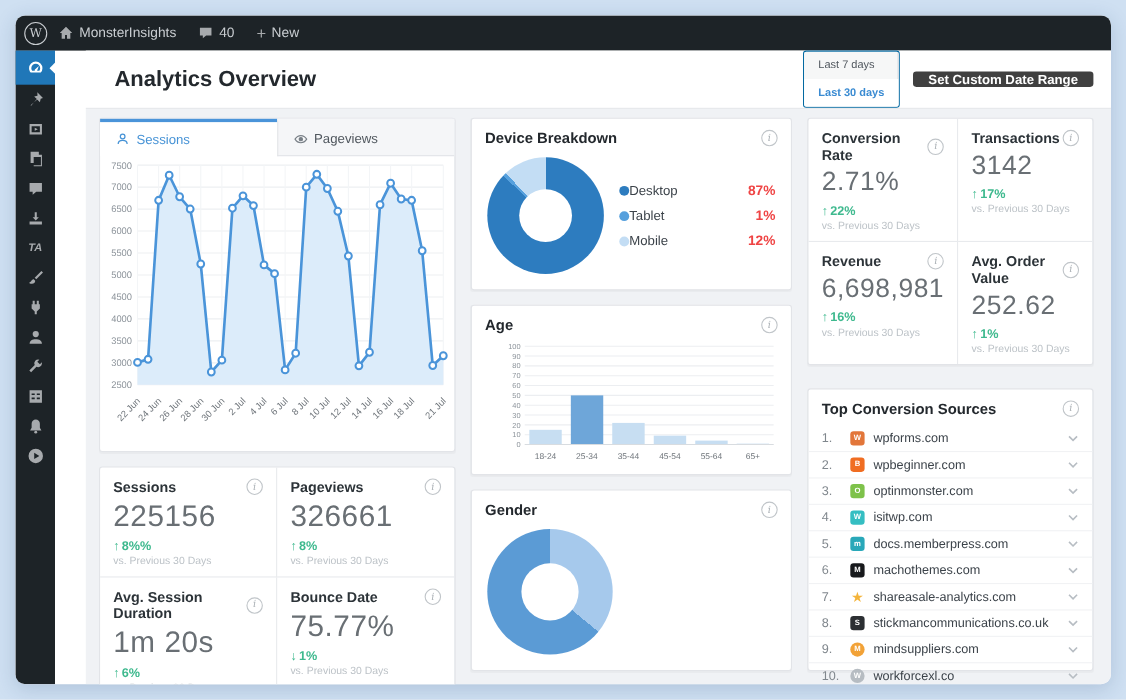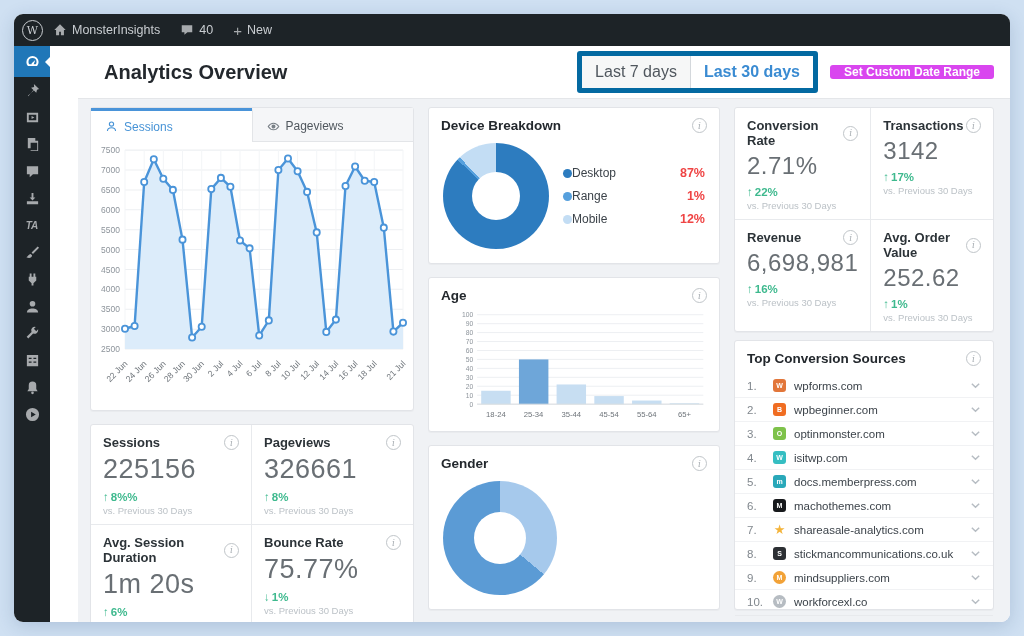--- a/index.html
+++ b/index.html
@@ -17,31 +17,31 @@
   .sb-item{width:36px;height:27px;display:flex;align-items:center;justify-content:center;cursor:pointer;position:relative;}
   .sb-item svg{width:15px;height:15px;fill:#a7aaad;}
   .sb-item.active{background:#2077b8;height:31px;}
   .sb-item.active svg{fill:#fff;}
   .sb-item.active::after{content:"";position:absolute;right:-1px;top:50%;margin-top:-6px;border:6px solid transparent;border-right-color:#fff;}
   .sb-ta{color:#a7aaad;font-weight:bold;font-style:italic;font-size:10px;}
   .main{flex:1;display:flex;flex-direction:column;min-width:0;margin-left:28px;}
   
   .page-header{height:52px;background:#fff;display:flex;align-items:center;padding:0 16px 0 26px;border-bottom:1px solid #e4e6e9;flex-shrink:0;}
   .page-title{font-size:20px;font-weight:700;color:#23282d;flex:1;}
-  .range-group{display:flex;border:5px solid #0369a1;border-radius:3px;overflow:hidden;font-size:16px;}
+  .range-group{display:flex;border:1px solid #0369a1;border-radius:3px;overflow:hidden;font-size:10px;flex-direction:column;}
   .range-btn{padding:7px 13px;background:#f6f7f7;color:#50575e;cursor:pointer;border-right:1px solid #d4d8dc;}
   .range-btn:last-child{border-right:none;}
   .range-btn.active{background:#fff;color:#3a8bd2;font-weight:700;}
-  .custom-btn{margin-left:12px;background:#d946ef;color:#fff;font-size:12px;font-weight:700;padding:0 14px;border-radius:3px;cursor:pointer;}
+  .custom-btn{margin-left:12px;background:#404040;color:#fff;font-size:12px;font-weight:700;padding:0 14px;border-radius:3px;cursor:pointer;}
   
   .content{flex:1;background:#f0f2f5;padding:8px 16px 12px 12px;display:flex;gap:14px;min-height:0;}
   .col{display:flex;flex-direction:column;gap:13px;min-width:0;}
   .col1{width:324px;flex-shrink:0;}
   .col2{width:292px;flex-shrink:0;}
-  .col3{flex:1;gap:8px;}
+  .col3{flex:1;gap:21px;}
   .panel{background:#fff;border:1px solid #e2e4e8;border-radius:3px;box-shadow:0 1px 1px rgba(0,0,0,.03);}
   .panel-head{display:flex;align-items:center;padding:10px 12px 6px 12px;}
   .panel-title{font-size:13.5px;font-weight:700;color:#23282d;flex:1;}
   .info{width:13px;height:13px;border:1px solid #c0c5c9;border-radius:50%;color:#aab0b5;font-family:"DejaVu Serif",serif;font-style:italic;font-size:9px;display:flex;align-items:center;justify-content:center;cursor:pointer;flex-shrink:0;}
   .info::before{content:"i";}
   
   .chart-panel{height:302px;display:flex;flex-direction:column;}
   .tabs{display:flex;height:34px;flex-shrink:0;}
   .tab{flex:1;display:flex;align-items:center;gap:6px;padding-left:14px;font-size:12px;cursor:pointer;}
   .tab.active{border-top:3px solid #4a94d9;background:#fff;color:#4793d6;}
@@ -331,21 +331,21 @@
                 </div>
               <div class="stat-value">1m 20s</div>
               <div class="stat-delta">
                   <span>↑</span>
                   <span>6%</span>
                 </div>
               <div class="stat-note">vs. Previous 30 Days</div>
             </div>
             <div class="stat-cell">
               <div class="stat-top">
-                  <span class="stat-label">Bounce Rate</span>
+                  <span class="stat-label">Bounce Date</span>
                   <span class="info"></span>
                 </div>
               <div class="stat-value">75.77%</div>
               <div class="stat-delta">
                   <span>↓</span>
                   <span>1%</span>
                 </div>
               <div class="stat-note">vs. Previous 30 Days</div>
             </div>
           </div>
@@ -360,21 +360,21 @@
             <div class="donut-row">
               <div class="donut" style="width: 106px; height: 106px; background: conic-gradient(rgb(45, 124, 191) 0deg, rgb(45, 124, 191) 313.2deg, rgb(86, 160, 221) 313.2deg, rgb(86, 160, 221) 316.8deg, rgb(195, 221, 244) 316.8deg, rgb(195, 221, 244) 360deg); border-radius: 50%;"></div>
               <div class="legend">
                 <div class="legend-row">
                     <span class="dot" style="background: rgb(45, 124, 191);"></span>
                     <span class="legend-label">Desktop</span>
                     <span class="legend-val">87%</span>
                   </div>
                 <div class="legend-row">
                     <span class="dot" style="background: rgb(86, 160, 221);"></span>
-                    <span class="legend-label">Range</span>
+                    <span class="legend-label">Tablet</span>
                     <span class="legend-val">1%</span>
                   </div>
                 <div class="legend-row">
                     <span class="dot" style="background: rgb(195, 221, 244);"></span>
                     <span class="legend-label">Mobile</span>
                     <span class="legend-val">12%</span>
                   </div>
               </div>
             </div>
           </div>

